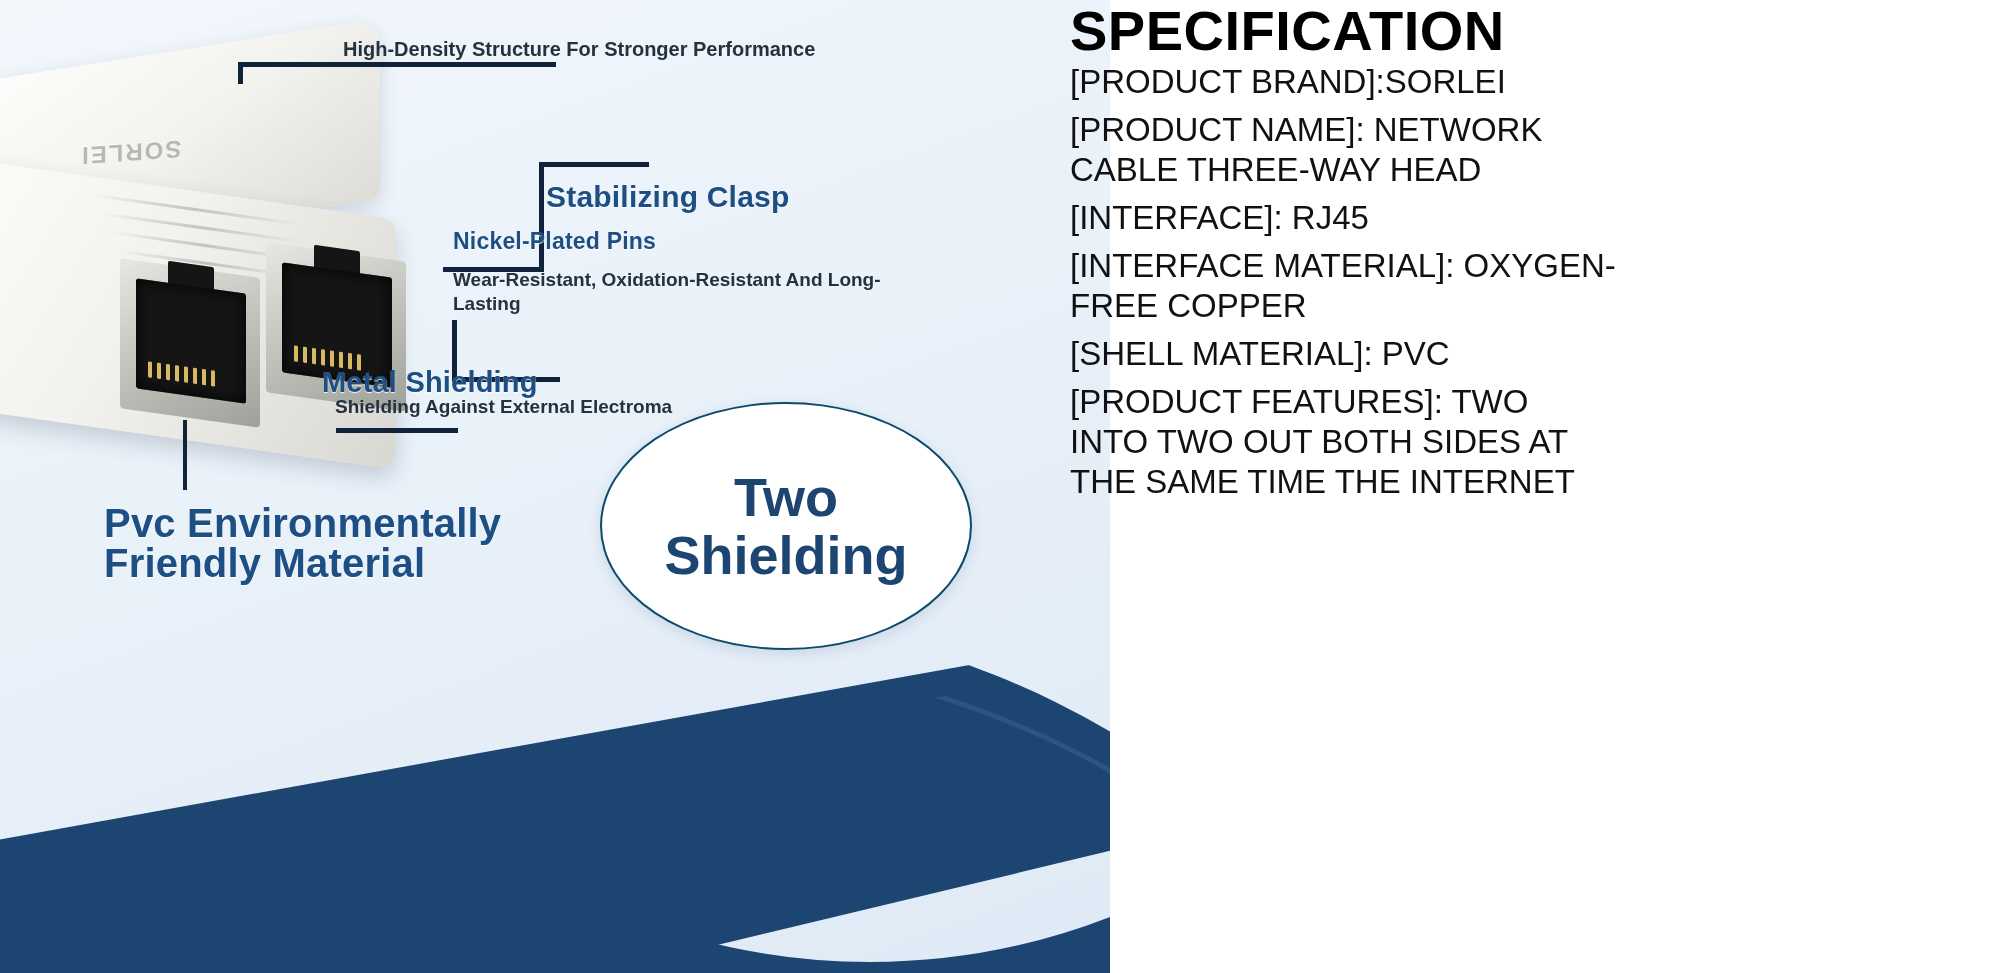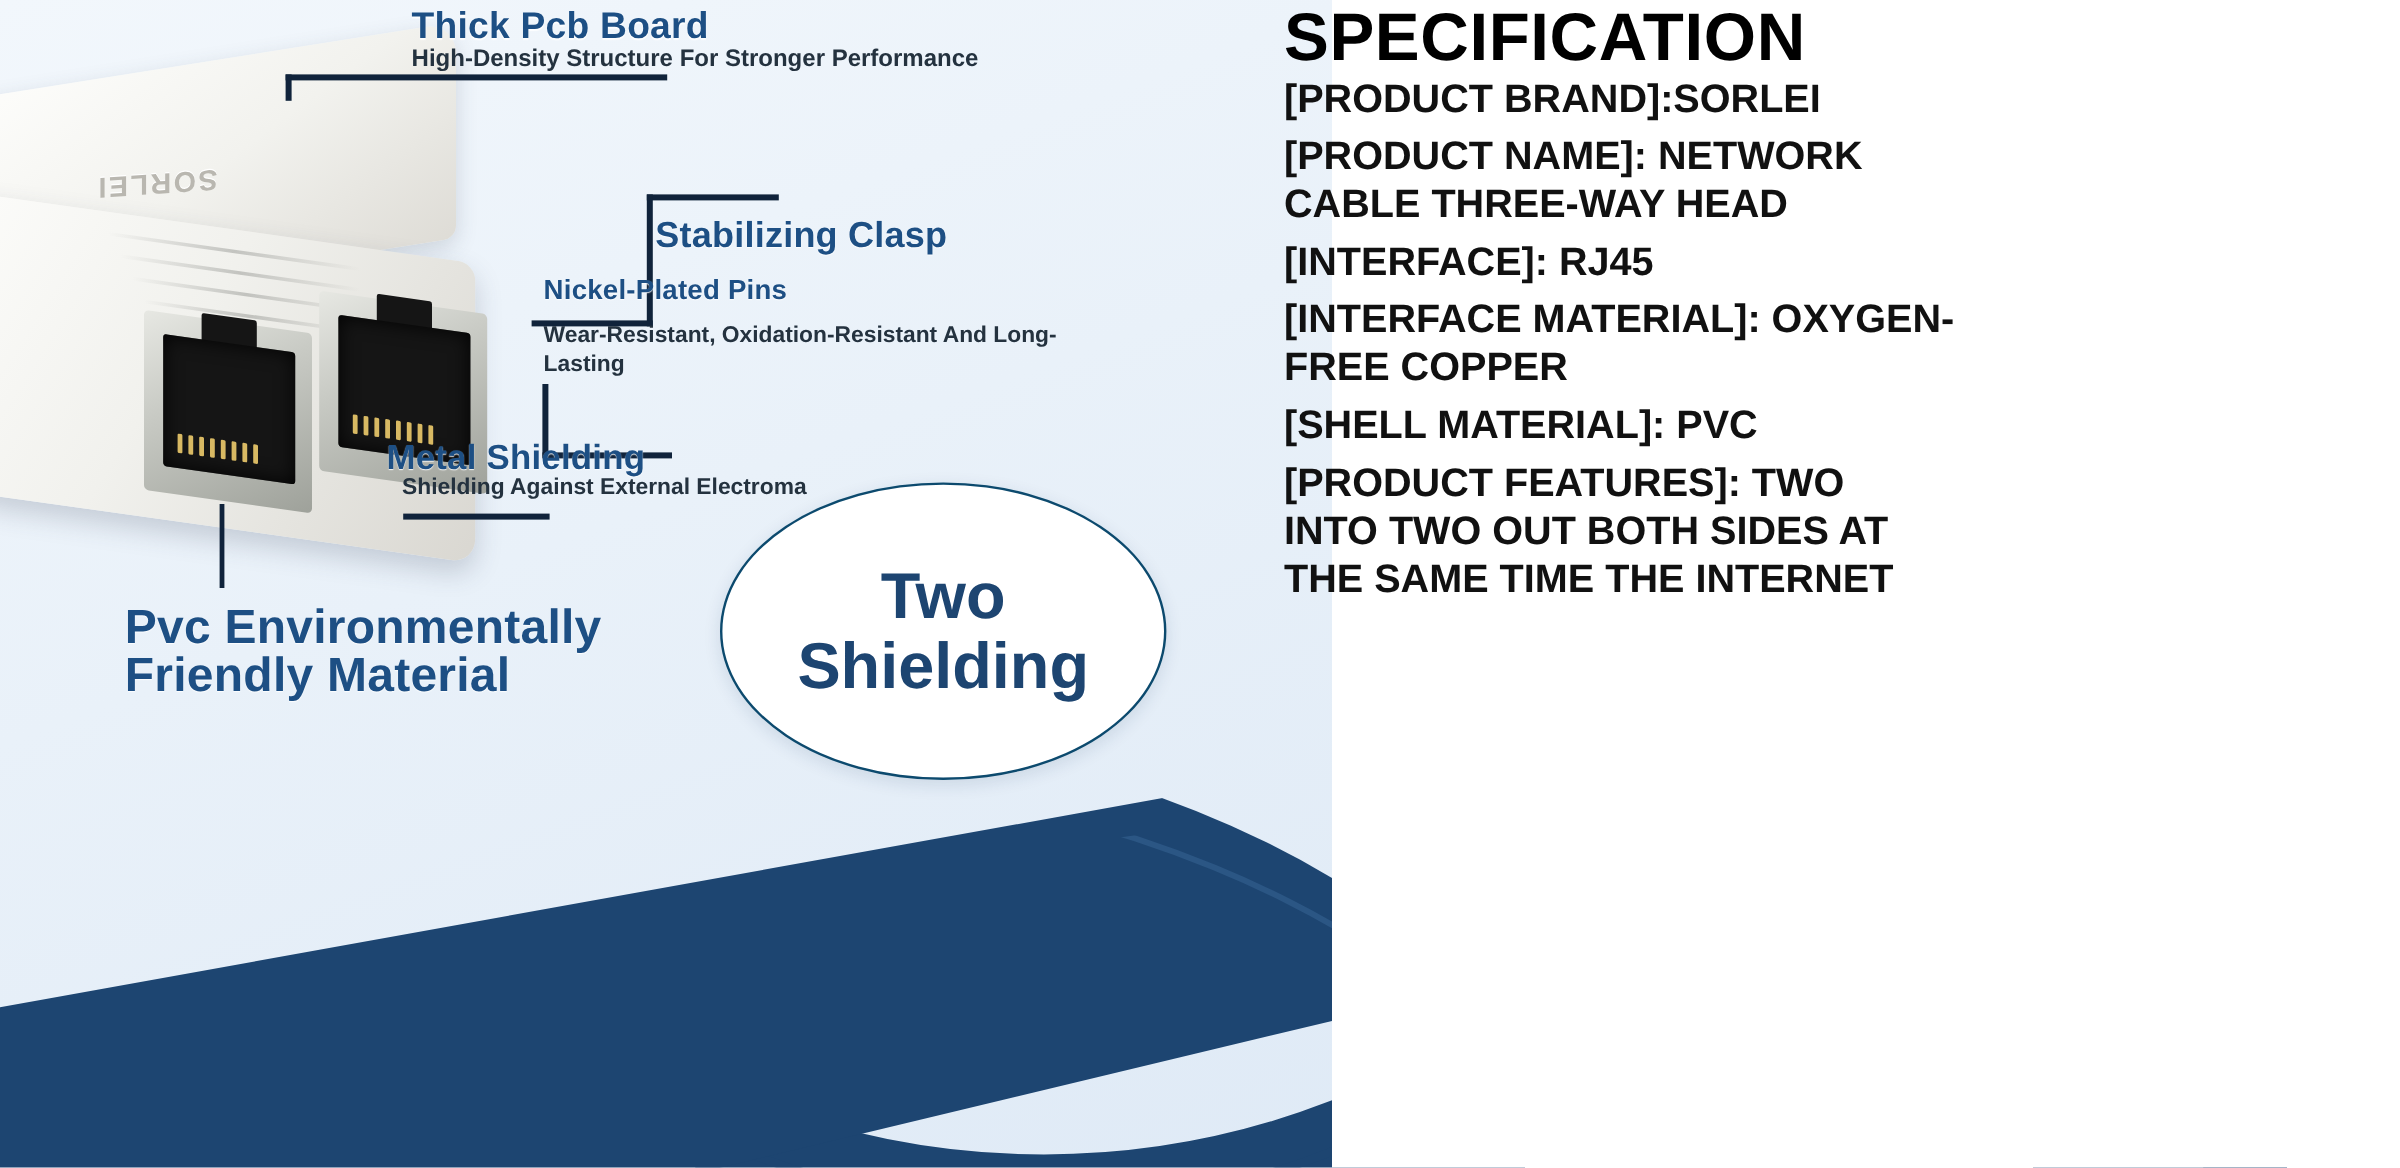--- a/index.html
+++ b/index.html
@@ -181,21 +181,21 @@
   #right-panel{
     position:absolute; left:1110px; top:0; width:726px; height:973px;
     background:#ffffff;
   }
   #spec-heading{
     position:absolute; left:-40px; top:-2px;
     font-family:"Liberation Sans", sans-serif;
     font-weight:bold; font-size:56px; letter-spacing:.5px;
     color:#000;
   }
-  #spec-list{ position:absolute; left:-40px; top:62px; width:860px;font-weight:bold; }
+  #spec-list{ position:absolute; left:-40px; top:62px; width:860px; }
   .spec-line{
     font-family:"Liberation Sans", sans-serif;
     font-size:33px;
     line-height:40px;
     color:#111;
     margin-bottom:8px;
     white-space:pre-wrap;
   }
 </style>
 </head>
@@ -255,21 +255,20 @@
   <div class="callout-bracket" style="left:539px;top:162px;width:110px;height:5px;border:0;background:#10233b;"></div>
   <div class="callout-bracket" style="left:539px;top:162px;width:5px;height:110px;border:0;background:#10233b;"></div>
   <div class="callout-bracket" style="left:443px;top:267px;width:101px;height:5px;border:0;background:#10233b;"></div>
 
   <div class="callout-line" style="left:452px;top:320px;width:5px;height:62px;"></div>
   <div class="callout-line" style="left:452px;top:377px;width:108px;height:5px;"></div>
   <div class="callout-line" style="left:336px;top:428px;width:122px;height:5px;"></div>
 
   <div class="callout-line" style="left:183px;top:420px;width:4px;height:70px;"></div>
 
-  <div class="feature-title" id="ft-pcb">Thick Pcb Board</div>
   <div class="feature-sub" id="fs-pcb">High-Density Structure For Stronger Performance</div>
 
   <div class="feature-title" id="ft-clasp">Stabilizing Clasp</div>
 
   <div class="feature-title" id="ft-pins">Nickel-Plated Pins</div>
   <div class="feature-sub" id="fs-pins">Wear-Resistant, Oxidation-Resistant And Long-Lasting</div>
 
   <div class="feature-title" id="ft-metal">Metal Shielding</div>
   <div class="feature-sub" id="fs-metal">Shielding Against External Electroma</div>
 

